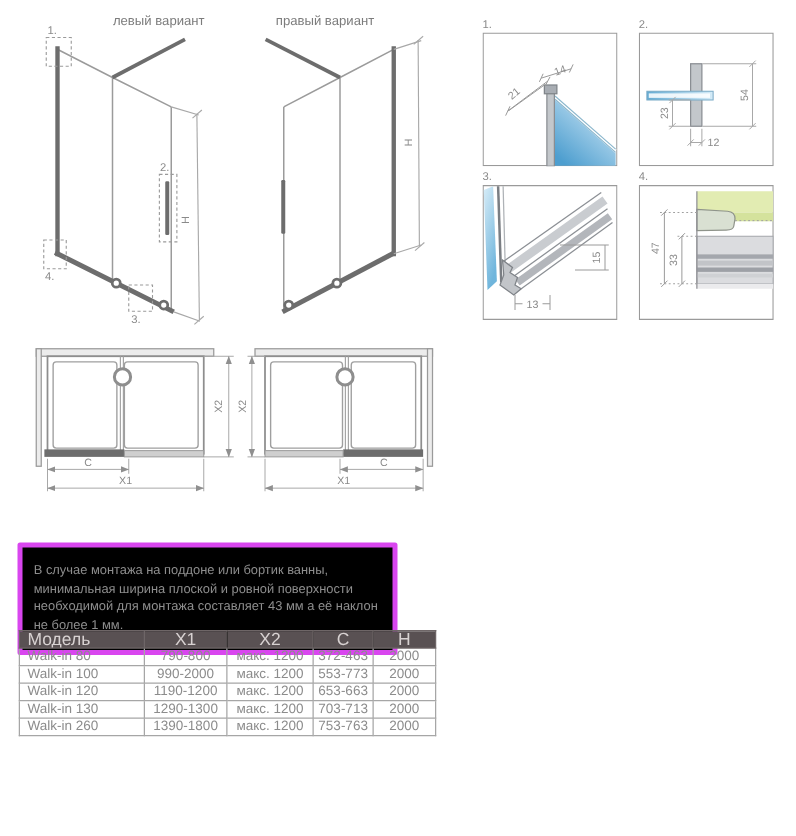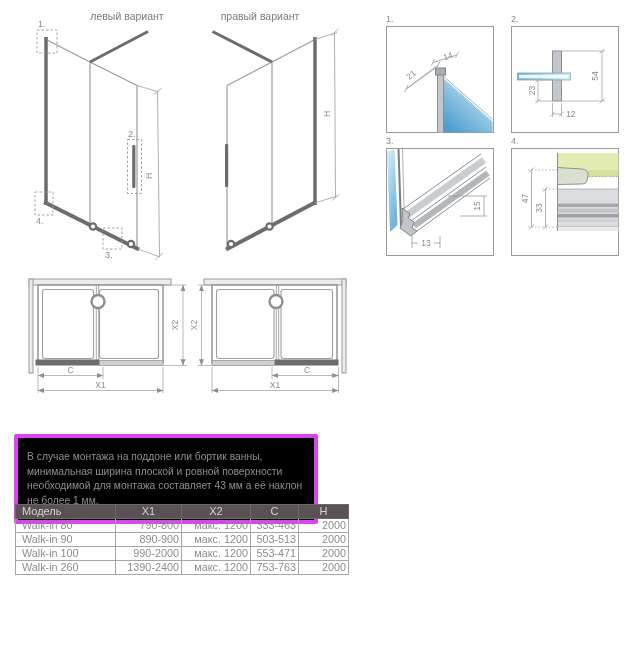--- a/index.html
+++ b/index.html
@@ -10,23 +10,23 @@
   svg text{font-family:"Liberation Sans",sans-serif;}
   .ttl{font-size:10.5px;fill:#7c7c7c;}
   .dim{font-size:8.5px;fill:#8a8a8a;}
   .mk{font-size:9px;fill:#8a8a8a;}
   .dlabel{font-size:9px;color:#8a8a8a;height:12px;line-height:12px;margin-bottom:1px;}
   .note{box-sizing:border-box;width:304px;min-height:54px;border:4px solid #d946ef;
         border-radius:2px;background:#000000;color:#8e8e8e;font-size:10.3px;
         line-height:1.42;padding:12px 9px;}
   table.spec{border-collapse:collapse;font-size:10.8px;color:#8c8c8c;table-layout:fixed;}
   .spec th,.spec td{border:1px solid #a6a6a6;height:13px;line-height:13px;
-        text-align:right;padding:0 2px;overflow:hidden;white-space:nowrap;}
+        text-align:center;padding:0 2px;overflow:hidden;white-space:nowrap;}
   .spec thead th{background:#595153;color:#d8d2d2;font-weight:normal;
-        border-color:#6e6667;text-align:center;font-size:11px;margin-top:25px;}
+        border-color:#6e6667;text-align:center;font-size:14px;margin-top:25px;}
   .spec thead th.c-model,.spec td.c-model{text-align:left;padding-left:6px;}
 </style>
 </head>
 <body>
 
 <svg width="0" height="0" class="abs" aria-hidden="true">
   <defs>
     <marker id="arrow" markerWidth="7" markerHeight="7" refX="6.3" refY="3.5" orient="auto-start-reverse" markerUnits="userSpaceOnUse">
       <path d="M6.5,3.5 L0,1 L0,6 Z" fill="#8f8f8f"></path>
     </marker>
@@ -303,38 +303,45 @@
       <th>X2</th>
       <th>C</th>
       <th>H</th>
     </tr>
   </thead>
   <tbody>
     <tr>
       <td class="c-model">Walk-in 80</td>
       <td>790-800</td>
       <td>макс. 1200</td>
-      <td>333-463</td>
-      <td>2000</td>
-    </tr>
-    <tr>
-      <td class="c-model">Walk-in 90</td>
-      <td>890-900</td>
-      <td>макс. 1200</td>
-      <td>503-513</td>
+      <td>372-463</td>
       <td>2000</td>
     </tr>
     <tr>
       <td class="c-model">Walk-in 100</td>
       <td>990-2000</td>
       <td>макс. 1200</td>
-      <td>553-471</td>
+      <td>553-773</td>
+      <td>2000</td>
+    </tr>
+    <tr>
+      <td class="c-model">Walk-in 120</td>
+      <td>1190-1200</td>
+      <td>макс. 1200</td>
+      <td>653-663</td>
+      <td>2000</td>
+    </tr>
+    <tr>
+      <td class="c-model">Walk-in 130</td>
+      <td>1290-1300</td>
+      <td>макс. 1200</td>
+      <td>703-713</td>
       <td>2000</td>
     </tr>
     <tr>
       <td class="c-model">Walk-in 260</td>
-      <td>1390-2400</td>
+      <td>1390-1800</td>
       <td>макс. 1200</td>
       <td>753-763</td>
       <td>2000</td>
     </tr>
   </tbody>
 </table>
 
 </body></html>

